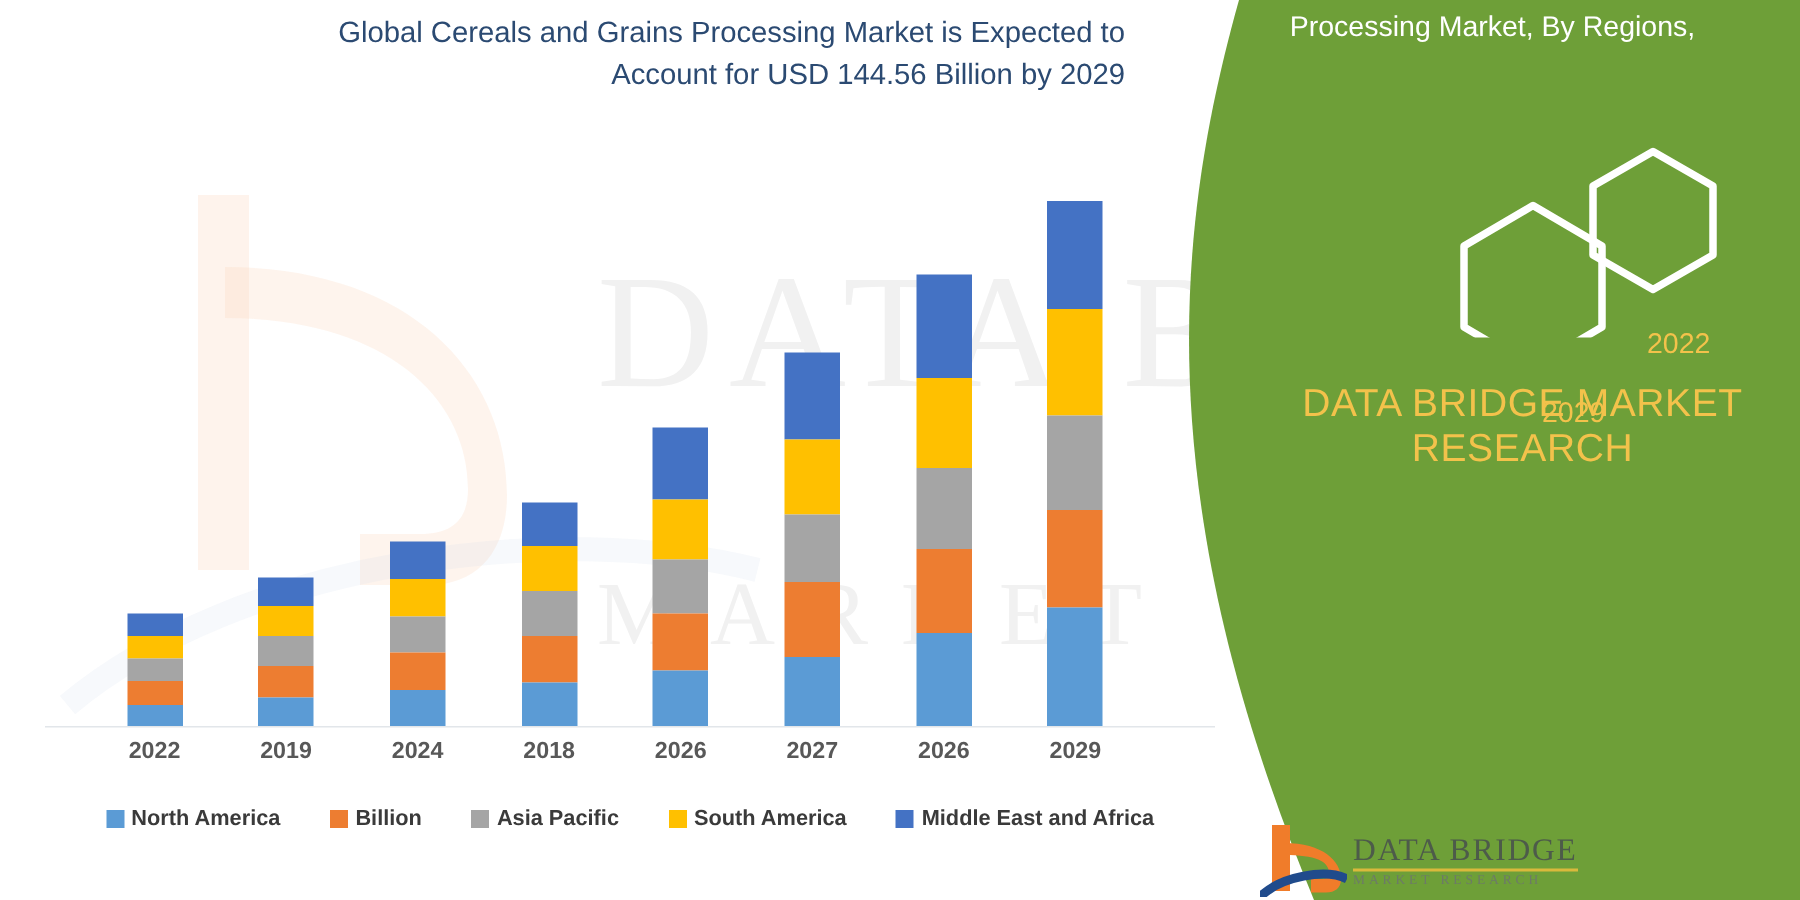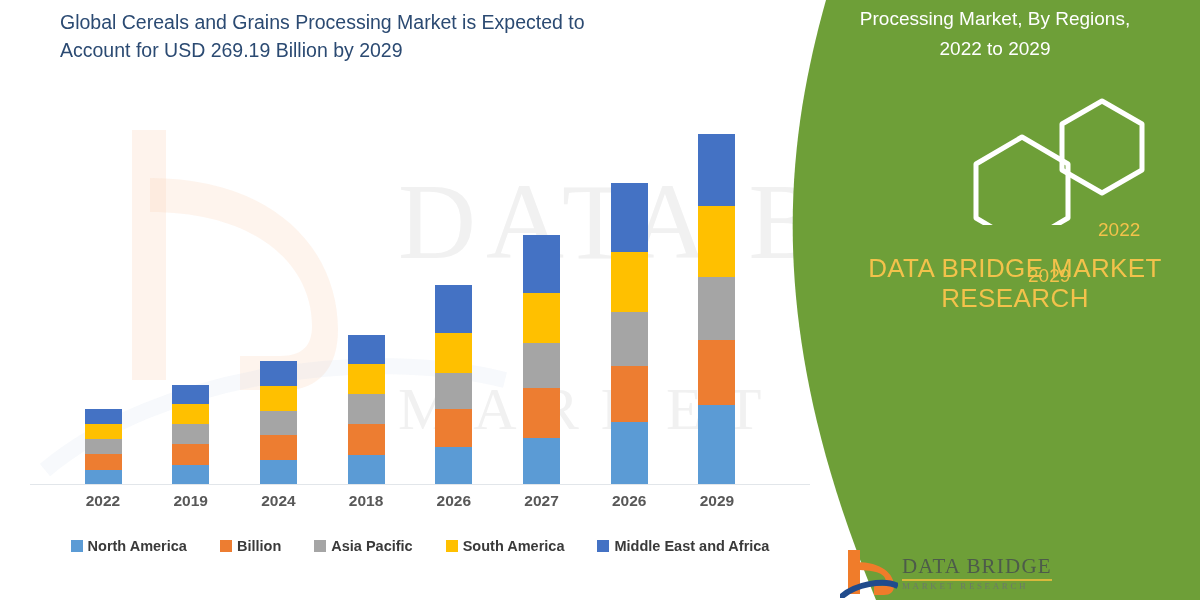--- a/index.html
+++ b/index.html
@@ -26,21 +26,21 @@
   .wm-market { left:398px; top:375px; font-size:60px; letter-spacing:22px; }
   .wm-b {
     position:absolute; left:90px; top:120px; width:280px; height:300px;
     opacity:.30;
   }
   .wm-arc { position:absolute; left:40px; top:330px; width:470px; height:150px; opacity:.35; }
 
   
   .title {
     position:absolute; left:60px; top:8px; width:690px;
-    text-align:left;
+    text-align:right;
     font-size:19.5px; line-height:28px;
     color:#2b4a72;
     font-family:"Liberation Sans", sans-serif;
   }
 
   
   .chart-area { position:absolute; left:0; top:100px; width:800px; height:400px; }
   .plot {
     position:absolute; left:40px; top:0; width:740px; height:384px;
     display:flex; align-items:flex-end; justify-content:space-between;
@@ -119,21 +119,21 @@
     </svg>
     <svg class="wm-arc" viewBox="0 0 470 150">
       <path d="M5 140 C120 44 330 16 465 50" stroke="#c9d6e8" stroke-width="16" fill="none" opacity="0.45"></path>
     </svg>
     <div class="wm-text wm-data">DATA BR</div>
     <div class="wm-text wm-market">MARKET RESEARCH</div>
   </div>
 
   <div class="title">
     <div>Global Cereals and Grains Processing Market is Expected to</div>
-    <div>Account for USD 269.19 Billion by 2029</div>
+    <div>Account for USD 144.56 Billion by 2029</div>
   </div>
 
   <div class="chart-area">
     <div class="plot" id="plot">
         <div class="bar-col">
           <div class="bar">
             <div class="seg" style="height: 15px; background: rgb(68, 114, 196);"></div>
             <div class="seg" style="height: 15px; background: rgb(255, 192, 0);"></div>
             <div class="seg" style="height: 15px; background: rgb(165, 165, 165);"></div>
             <div class="seg" style="height: 16px; background: rgb(237, 125, 49);"></div>
@@ -240,21 +240,20 @@
       </div>
     </div>
 
   <div class="green-panel">
     <svg class="gp-svg" viewBox="0 0 420 600" preserveAspectRatio="none">
       <path d="M46 0 C4 150 -16 330 96 600 L420 600 L420 0 Z" fill="#6E9F38"></path>
     </svg>
     <div class="gp-content">
       <div class="gp-title">
         <div>Processing Market, By Regions,</div>
-        <div>2022 to 2029</div>
       </div>
 
       <div class="hexes">
         <svg viewBox="0 0 300 130" width="300" height="130">
           <polygon points="212,6 252,29 252,75 212,98 172,75 172,29" fill="none" stroke="#ffffff" stroke-width="5" stroke-linejoin="round"></polygon>
           <polygon points="132,42 178,69 178,123 132,150 86,123 86,69" fill="none" stroke="#ffffff" stroke-width="5" stroke-linejoin="round"></polygon>
         </svg>
         <div class="hex-label hex-2022-label">2022</div>
         <div class="hex-label hex-2029-label">2029</div>
       </div>

